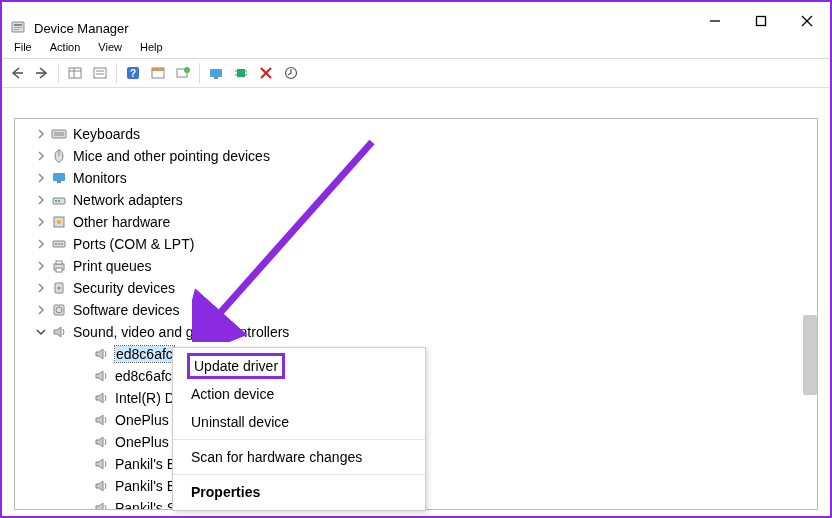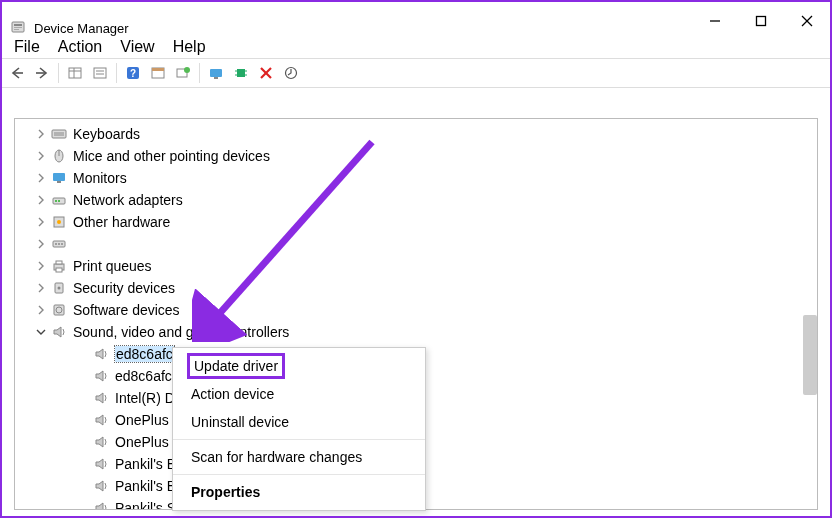--- a/index.html
+++ b/index.html
@@ -2,21 +2,21 @@
 <html><head>
 <meta charset="utf-8">
 <style>
 * { margin: 0; padding: 0; box-sizing: border-box; font-family: "Segoe UI", Tahoma, sans-serif; }
 body { width: 832px; height: 518px; background: #fff; border: 2px solid #8a2be2; overflow: hidden; position: relative; }
 .titlebar { height: 34px; display: flex; align-items: flex-end; padding: 0 0; }
 .titlebar .appicon { width: 16px; height: 16px; margin: 0 8px; }
 .titlebar .title { font-size: 13px; flex: 1; }
 .winbtns { display: flex; }
 .winbtn { width: 46px; height: 30px; display: flex; align-items: center; justify-content: center; font-size: 12px; }
-.menubar { height: 22px; display: flex; align-items: center; padding: 0 4px; font-size: 16px; gap: 2px; }
+.menubar { height: 22px; display: flex; align-items: center; padding: 0 4px; font-size: 11px; gap: 2px; }
 .menubar span { padding: 2px 8px; }
 .toolbar { height: 30px; border-top: 1px solid #ddd; border-bottom: 1px solid #ddd; display: flex; align-items: center; padding: 0 4px; gap: 3px; }
 .tbtn { width: 22px; height: 22px; display: flex; align-items: center; justify-content: center; }
 .tsep { width: 1px; height: 20px; background: #ddd; margin: 0 2px; }
 .content { position: absolute; top: 92px; left: 12px; right: 12px; bottom: 6px; border: 1px solid #bbb; background: #fff; overflow: hidden; margin-top: 24px; }
 .tree { padding: 4px 0; font-size: 14px; }
 .row { display: flex; align-items: center; height: 22px; padding-left: 20px; white-space: nowrap; }
 .row.child { padding-left: 62px; }
 .exp { width: 12px; height: 12px; display: flex; align-items: center; justify-content: center; margin-right: 4px; color: #666; }
 .row.child .exp { visibility: hidden; }
@@ -216,20 +216,21 @@
           <svg width="10" height="10">
             <path d="M3 1 L7 5 L3 9" fill="none" stroke="#888" stroke-width="1.4"></path>
           </svg>
         </span>
         <span class="devicon"><svg viewBox="0 0 16 16">
             <rect x="2" y="5" width="12" height="6" rx="1" fill="#ddd" stroke="#888"></rect>
             <circle cx="5" cy="8" r="1" fill="#888"></circle>
             <circle cx="8" cy="8" r="1" fill="#888"></circle>
             <circle cx="11" cy="8" r="1" fill="#888"></circle>
           </svg></span>
+        <span class="lbl">Ports (COM &amp; LPT)</span>
       </div>
       <div class="row">
         <span class="exp">
           <svg width="10" height="10">
             <path d="M3 1 L7 5 L3 9" fill="none" stroke="#888" stroke-width="1.4"></path>
           </svg>
         </span>
         <span class="devicon"><svg viewBox="0 0 16 16">
             <rect x="3" y="6" width="10" height="6" fill="#ddd" stroke="#888"></rect>
             <rect x="5" y="3" width="6" height="3" fill="#fff" stroke="#888"></rect>

